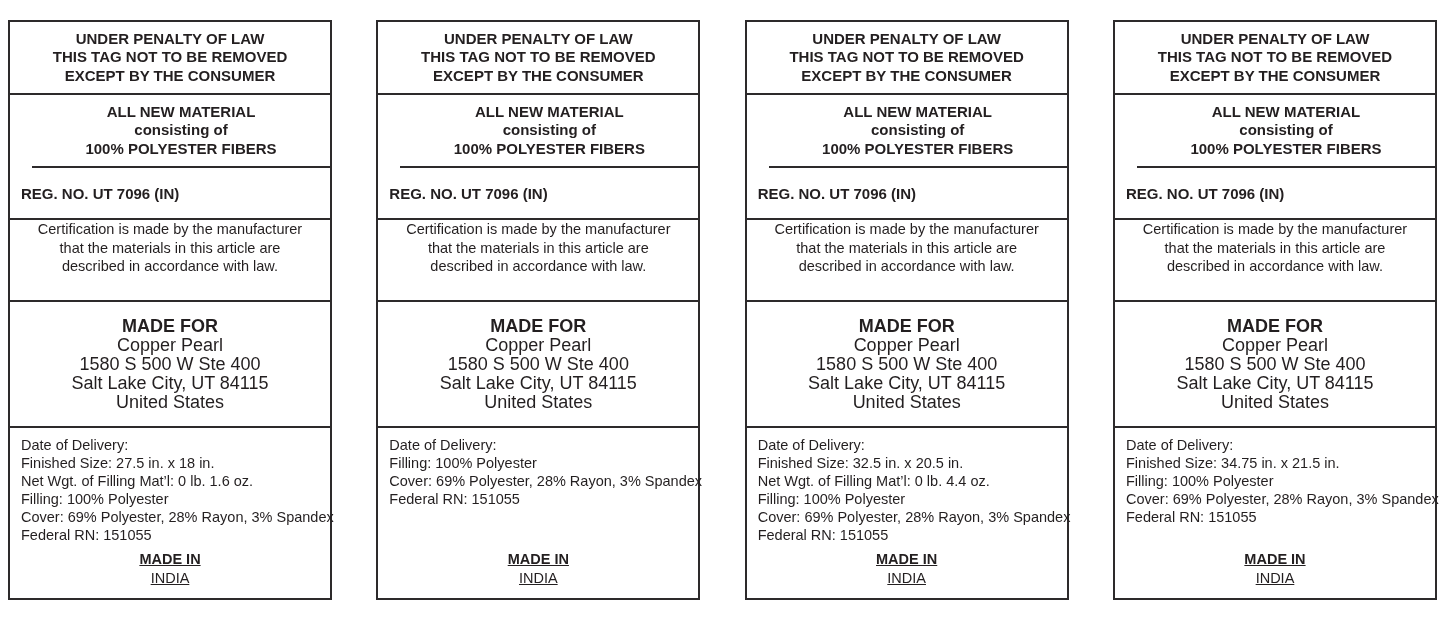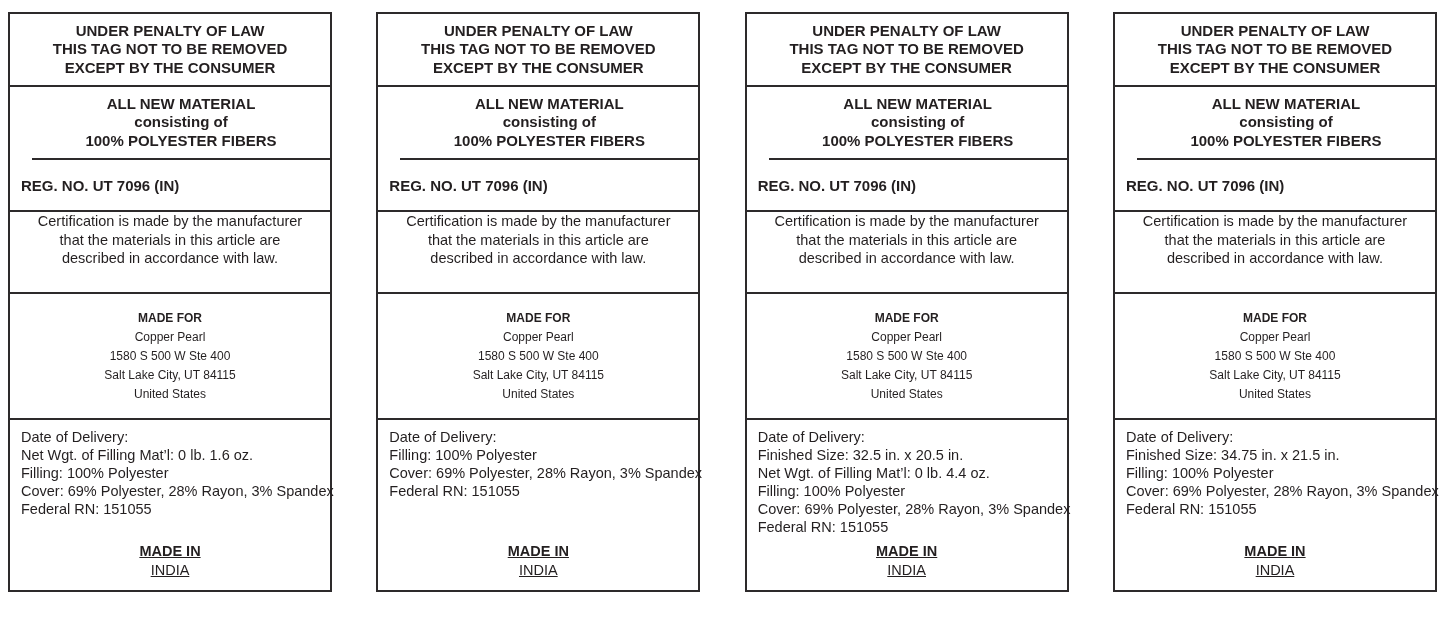--- a/index.html
+++ b/index.html
@@ -10,21 +10,21 @@
   body {
     width: 1445px;
     height: 625px;
     font-family: "Liberation Sans", sans-serif;
     color: #231f20;
     overflow: hidden;
   }
   .sheet {
     box-sizing: border-box;
     width: 1445px;
-    padding: 12px 8px 0 8px;
+    padding: 20px 8px 0 8px;
     display: flex;
     justify-content: space-between;
   }
   .tag {
     box-sizing: border-box;
     width: 324px;
     height: 580px;
     border: 2px solid #2d2a2b;
     background: #ffffff;
     display: flex;
@@ -72,21 +72,21 @@
     text-align: center;
     font-size: 14.5px;
     line-height: 18.5px;
   }
   .sec-madefor {
     height: 126px;
     display: flex;
     flex-direction: column;
     justify-content: center;
     text-align: center;
-    font-size: 12px;
+    font-size: 18px;
     line-height: 19px;
   }
   .sec-madefor .heading { font-weight: bold; }
   .sec-details {
     flex: 1;
     display: flex;
     flex-direction: column;
     padding: 8px 3px 6px 11px;
     font-size: 14.5px;
     line-height: 18px;
@@ -133,20 +133,21 @@
     <div class="sec sec-madefor">
       <div class="heading">MADE FOR</div>
       <div>Copper Pearl</div>
       <div>1580 S 500 W Ste 400</div>
       <div>Salt Lake City, UT 84115</div>
       <div>United States</div>
     </div>
 
     <div class="sec sec-details">
       <div class="detail-line">Date of Delivery:</div>
+      <div class="detail-line">Finished Size: 27.5 in. x 18 in.</div>
       <div class="detail-line">Net Wgt. of Filling Mat’l: 0 lb. 1.6 oz.</div>
       <div class="detail-line">Filling: 100% Polyester</div>
       <div class="detail-line">Cover: 69% Polyester, 28% Rayon, 3% Spandex</div>
       <div class="detail-line">Federal RN: 151055</div>
       <div class="made-in-block">
         <div class="heading">MADE IN</div>
         <div>INDIA</div>
       </div>
     </div>
 

